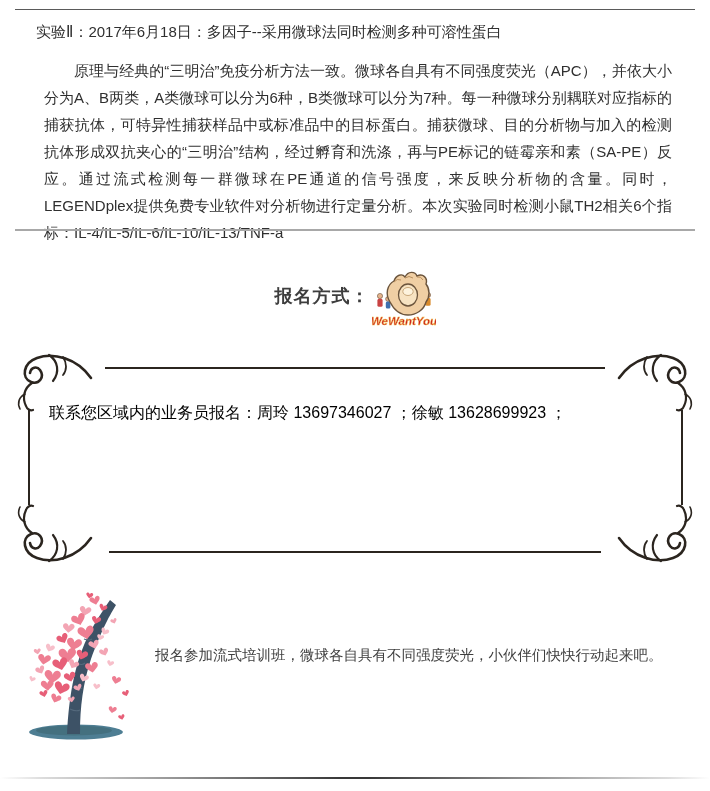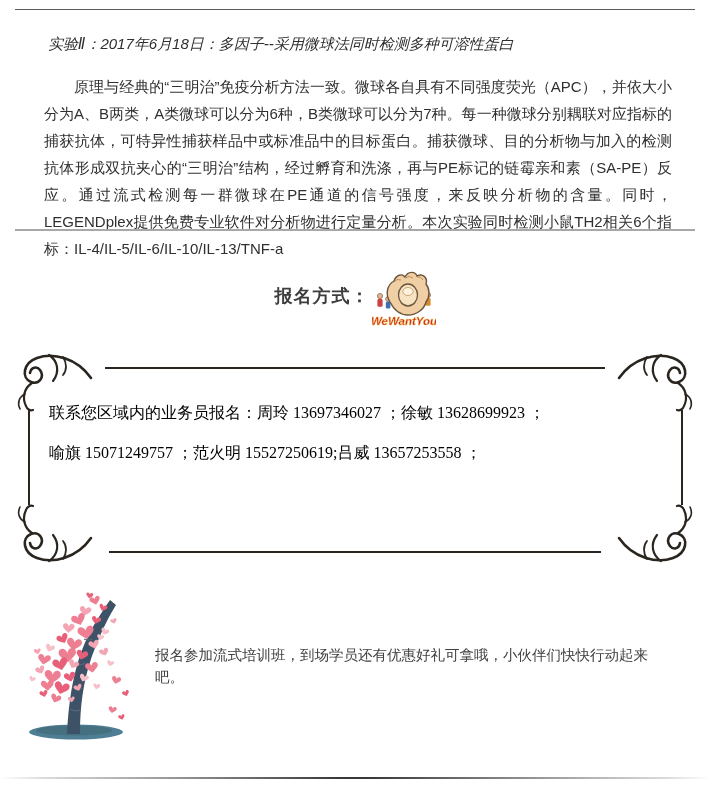--- a/index.html
+++ b/index.html
@@ -22,21 +22,21 @@
   }
 
   .intro {
     position: absolute;
     left: 32px; right: 26px; top: 14px;
     font-size: 15px;
     line-height: 27px;
     color: #2f2f2f;
     text-align: justify;
   }
-  .intro .title { margin: 16px; font-style: italic; }
+  .intro .title { margin: 4px; }
   .intro .body  { margin: 12px; text-indent: 2em; }
 
   .gray-rule {
     position: absolute;
     left: 15px; right: 15px; top: 229px;
     height: 2px;
     background: #a8a8a8;
   }
 
   .signup-row {
@@ -71,21 +71,21 @@
   .edge.bottom { left: 94px; right: 94px; top: 201px; height: 2px; }
   .edge.left   { left: 13px;  top: 60px; width: 2px; height: 95px; }
   .edge.right  { right: 12px; top: 60px; width: 2px; height: 95px; }
 
   .contact {
     position: absolute;
     left: 34px; right: 44px; top: 52px;
   }
   .contact p {
     margin: 0 0 19px 0;
-    font-family: Liberation Serif, serif;
+    font-family: Liberation Sans, sans-serif;
     font-size: 16px;
     line-height: 21px;
     color: #000000;
     white-space: nowrap;
   }
 
   .tree {
     position: absolute;
     left: 18px; top: 591px;
     width: 132px; height: 176px;
@@ -195,21 +195,20 @@
         <path d="M76 28 C62 8 38 2 22 8 C8 13 6 28 16 32 C24 35 30 27 25 20 C22 16 16 17 15 23" stroke-width="2.6"></path>
         <path d="M34 5 C43 11 45 22 38 31" stroke-width="2.2"></path>
         <path d="M48 7 C52 13 52 20 48 25" stroke-width="1.8"></path>
         <path d="M17 33 C9 38 7 48 11 56 C12 59 15 61 18 60" stroke-width="2.2"></path>
         <path d="M10 44 C4 47 2 53 5 59" stroke-width="1.6"></path>
       </svg>
     </span>
 
     <div class="contact">
       <p>联系您区域内的业务员报名：周玲 13697346027 ；徐敏 13628699923 ；</p>
-      <p>喻旗 15071249757 ；范火明 15527250619;吕威 13657253558 ；</p>
     </div>
   </div>
 
   <div class="tree">
     <svg viewBox="0 0 132 176" xmlns="http://www.w3.org/2000/svg">
       <defs>
         <path id="ht" d="M0 2.6 C-0.4 0.9 -1.8 -0.4 -3.2 -0.4 C-4.9 -0.4 -5.8 0.9 -5.8 2.3 C-5.8 4.6 -2.6 6.4 0 8.8 C2.6 6.4 5.8 4.6 5.8 2.3 C5.8 0.9 4.9 -0.4 3.2 -0.4 C1.8 -0.4 0.4 0.9 0 2.6 Z"></path>
       </defs>
 
       <ellipse cx="58" cy="141" rx="47" ry="7.5" fill="#4e7e93"></ellipse>
@@ -256,17 +255,17 @@
         <use href="#ht" transform="translate(103 124) scale(0.55) rotate(-15)" fill="#e75f78"></use>
         <use href="#ht" transform="translate(15 86) scale(0.55) rotate(20)" fill="#f7bfca"></use>
         <use href="#ht" transform="translate(19 58) scale(0.6) rotate(-10)" fill="#f3a5b4"></use>
         <use href="#ht" transform="translate(83 44) scale(0.6) rotate(15)" fill="#f7bfca"></use>
         <use href="#ht" transform="translate(95 28) scale(0.55) rotate(-20)" fill="#f3a5b4"></use>
         <use href="#ht" transform="translate(72 2) scale(0.6) rotate(10)" fill="#e75f78"></use>
       </g>
     </svg>
   </div>
 
-  <p class="footer-note">报名参加流式培训班，到场学员还有优惠好礼可拿哦，小伙伴们快快行动起来吧。</p>
+  <p class="footer-note">报名参加流式培训班，微球各自具有不同强度荧光，小伙伴们快快行动起来吧。</p>
 
   <div class="bottom-rule"></div>
 
 </div>
 
 </body></html>

